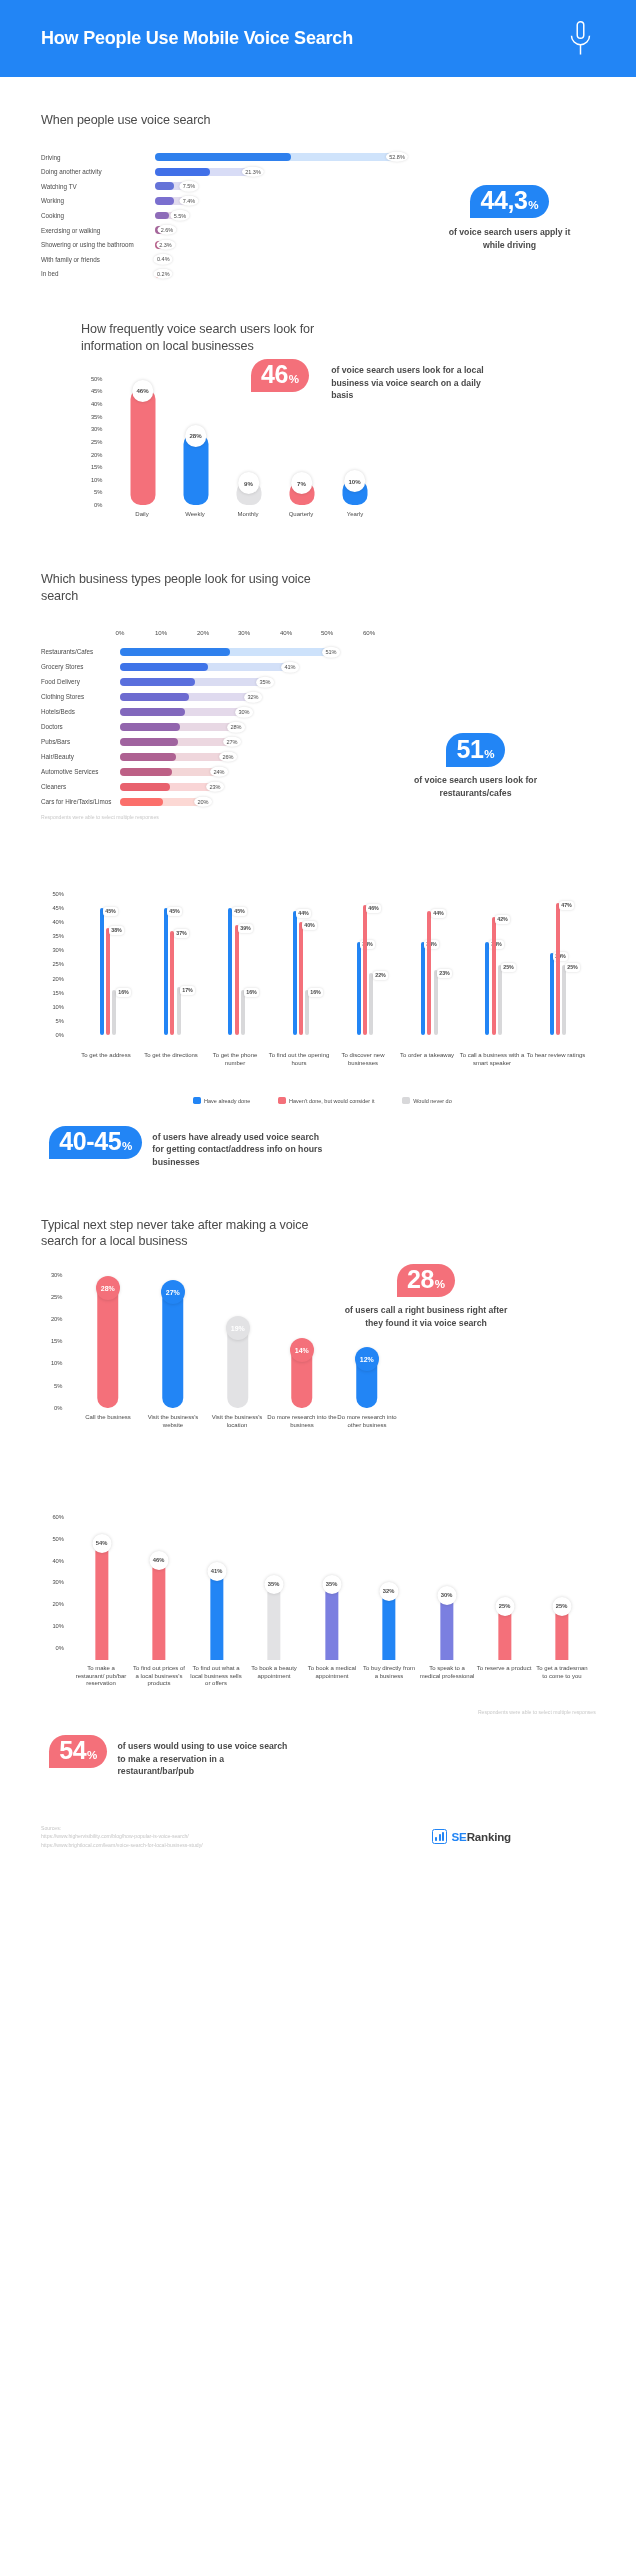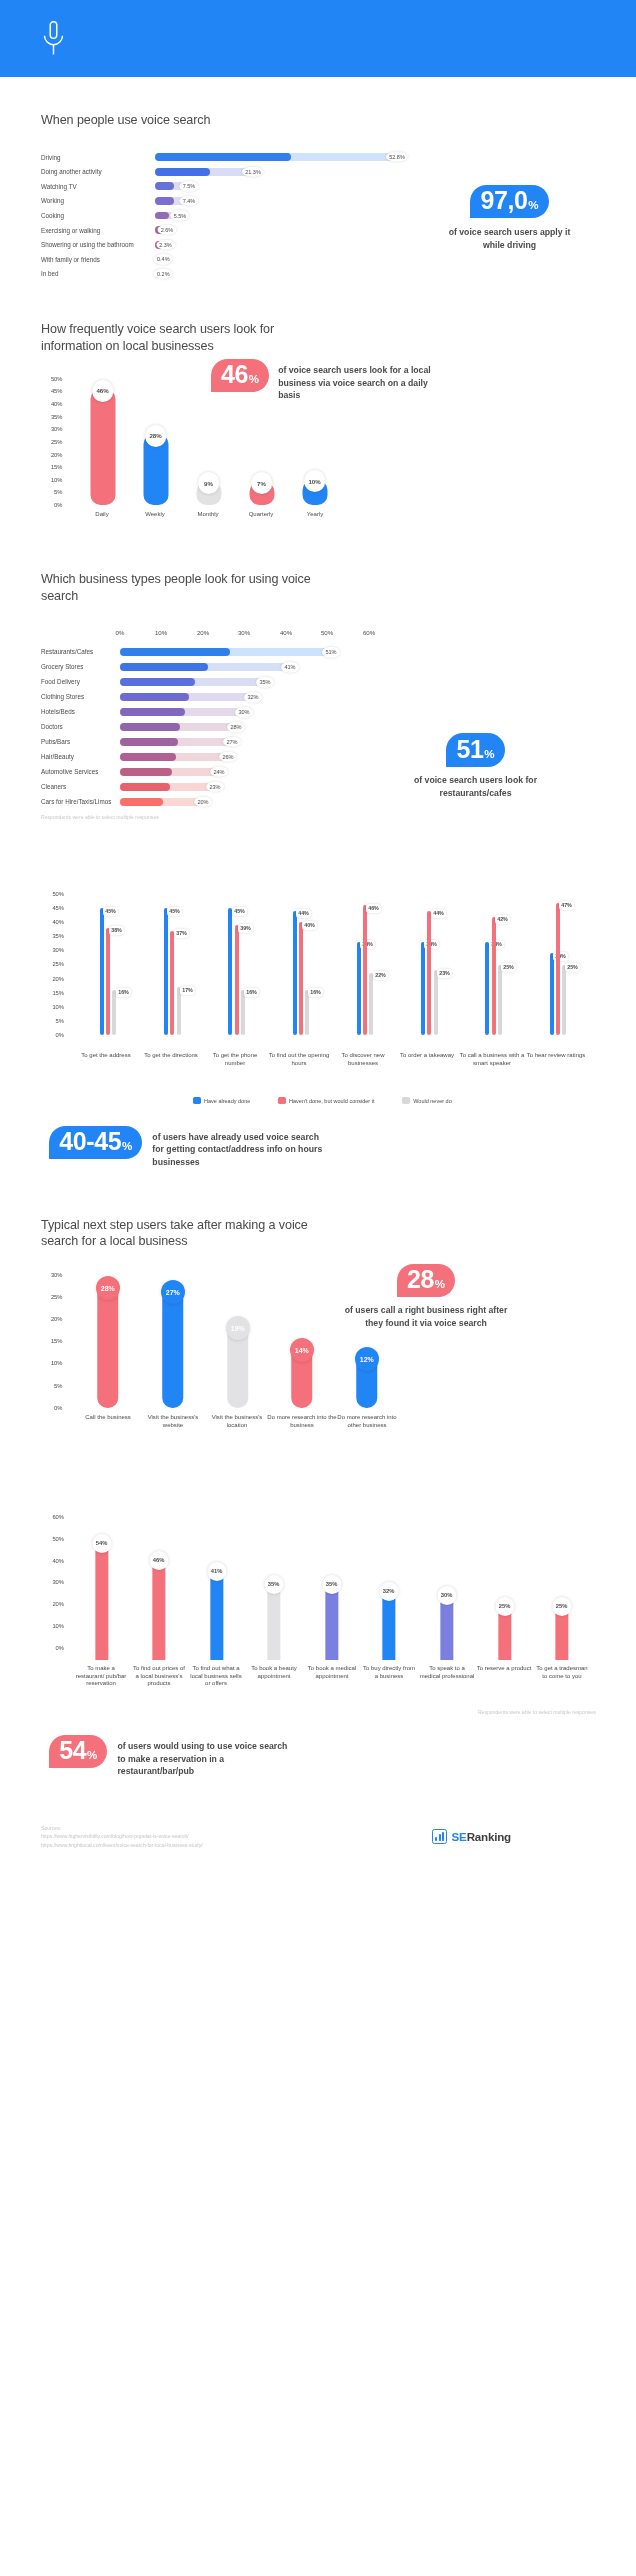--- a/index.html
+++ b/index.html
@@ -128,20 +128,21 @@
   .logo-mark i { display: block; width: 2.2px; background: #2285f5; border-radius: 0.8px; }
   .logo-text { font-size: 11.6px; font-weight: bold; color: #3d3d3d; letter-spacing: -0.2px; }
   .logo-text b { color: #2285f5; }
 </style>
 </head>
 <body>
 
 <div class="page">
 
   <div class="header">
+    <h1>How People Use Mobile Voice Search</h1>
     <svg class="mic-icon" viewBox="0 0 30 44">
       <rect x="11" y="1" width="8" height="20" rx="4" fill="none" stroke="#fff" stroke-width="1.8"></rect>
       <path d="M4 18 a11 11 0 0 0 22 0" fill="none" stroke="#fff" stroke-width="1.8"></path>
       <line x1="15" y1="29" x2="15" y2="41" stroke="#fff" stroke-width="1.8"></line>
     </svg>
   </div>
 
   <div class="section" style="padding-top:35px;">
     <div class="sec-title">When people use voice search</div>
     <div style="position:relative; margin-top:22.4px; height:123px;">
@@ -214,29 +215,29 @@
             <div class="hb-label">In bed</div>
             <div class="hb-track">
               <div class="hb-pale" style="width: 8.3px; background: rgb(252, 217, 214);"></div>
               <div class="hb-solid" style="width: 8.3px; background: rgb(250, 106, 106);"></div>
               <div class="hb-dot" style="left: 8.3px;">0.2%</div>
             </div>
           </div>
         </div>
       <div style="position:absolute; left:396px; top:34px; width:145px; text-align:center;">
         <div class="badge blue">
-          <span class="big">97,0</span>
+          <span class="big">44,3</span>
             <span class="pct">%</span>
         </div>
         <div class="badge-caption" style="margin-top:7.5px;">of voice search users apply it while driving</div>
       </div>
     </div>
   </div>
 
-  <div class="section" style="padding-top:47px;">
+  <div class="section" style="padding-top:47px;margin-left:40px;">
     <div class="sec-title" style="max-width:290px;">How frequently voice search users look for information on local businesses</div>
     <div class="vchart" id="s2-chart" style="margin-top:24px; height:126px; position:relative;">
         <div class="vaxis" style="height: 126px;">
           <div style="top: 126px;">0%</div>
           <div style="top: 113px;">5%</div>
           <div style="top: 101px;">10%</div>
           <div style="top: 88px;">15%</div>
           <div style="top: 76px;">20%</div>
           <div style="top: 63px;">25%</div>
           <div style="top: 50px;">30%</div>
@@ -259,21 +260,21 @@
         </div>
         <div class="vcol" style="left: 208px; width: 25px; height: 126px;">
           <div class="vbar" style="width: 25px; height: 23px; background: rgb(244, 112, 122);"></div>
           <div class="vcap" style="bottom: 10.8px;">7%</div>
         </div>
         <div class="vcol" style="left: 261px; width: 25px; height: 126px;">
           <div class="vbar" style="width: 25px; height: 25px; background: rgb(34, 133, 245);"></div>
           <div class="vcap" style="bottom: 12.8px;">10%</div>
         </div>
       </div>
-    <div style="position:absolute; left:211px; top:85px; display:flex; align-items:flex-start; gap:9px;">
+    <div style="position:absolute; left:211px; top:85px; display:flex; align-items:flex-start; gap:22px;">
       <div class="badge red">
         <span class="big">46</span>
           <span class="pct">%</span>
       </div>
       <div class="badge-caption" style="width:153px; padding-top:5px;">of voice search users look for a local business via voice search on a daily basis</div>
     </div>
     <div id="s2-xlabels" style="position:relative; height:11.6px; margin-top:6.6px;">
         <div class="vxlabel" style="left: 61px; top: 0px; width: 58px;">Daily</div>
         <div class="vxlabel" style="left: 114px; top: 0px; width: 58px;">Weekly</div>
         <div class="vxlabel" style="left: 167px; top: 0px; width: 58px;">Monthly</div>
@@ -488,21 +489,21 @@
     <div style="margin-top:21.5px; display:flex; align-items:flex-start; gap:10px; padding-left:8.3px;">
       <div class="badge blue">
         <span class="big">40-45</span>
           <span class="pct">%</span>
       </div>
       <div class="badge-caption" style="width:178px; padding-top:5px;">of users have already used voice search for getting contact/address info on hours businesses</div>
     </div>
   </div>
 
   <div class="section" style="padding-top:48px;">
-    <div class="sec-title" style="max-width:307px;">Typical next step users take after making a voice search for a local business</div>
+    <div class="sec-title" style="max-width:307px;">Typical next step never take after making a voice search for a local business</div>
     <div id="s5-chart" style="margin-top:25px; position:relative; height:133px;">
         <div class="vaxis" style="height: 133px;">
           <div style="top: 133px;">0%</div>
           <div style="top: 111px;">5%</div>
           <div style="top: 88px;">10%</div>
           <div style="top: 66px;">15%</div>
           <div style="top: 44px;">20%</div>
           <div style="top: 22px;">25%</div>
           <div style="top: 0px;">30%</div>
         </div>

